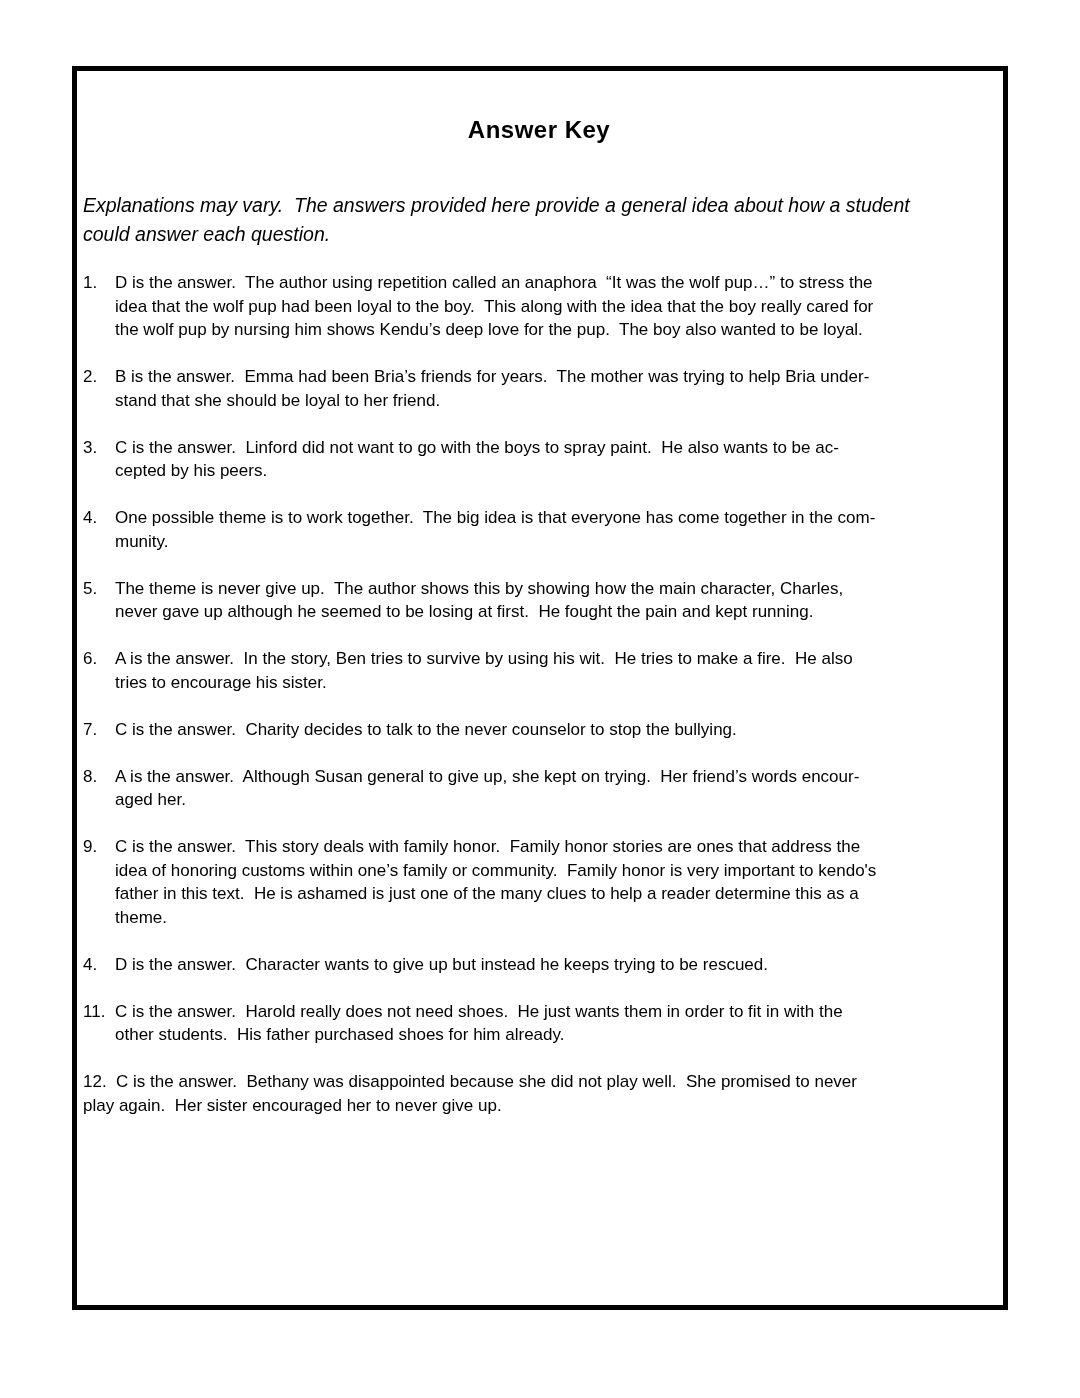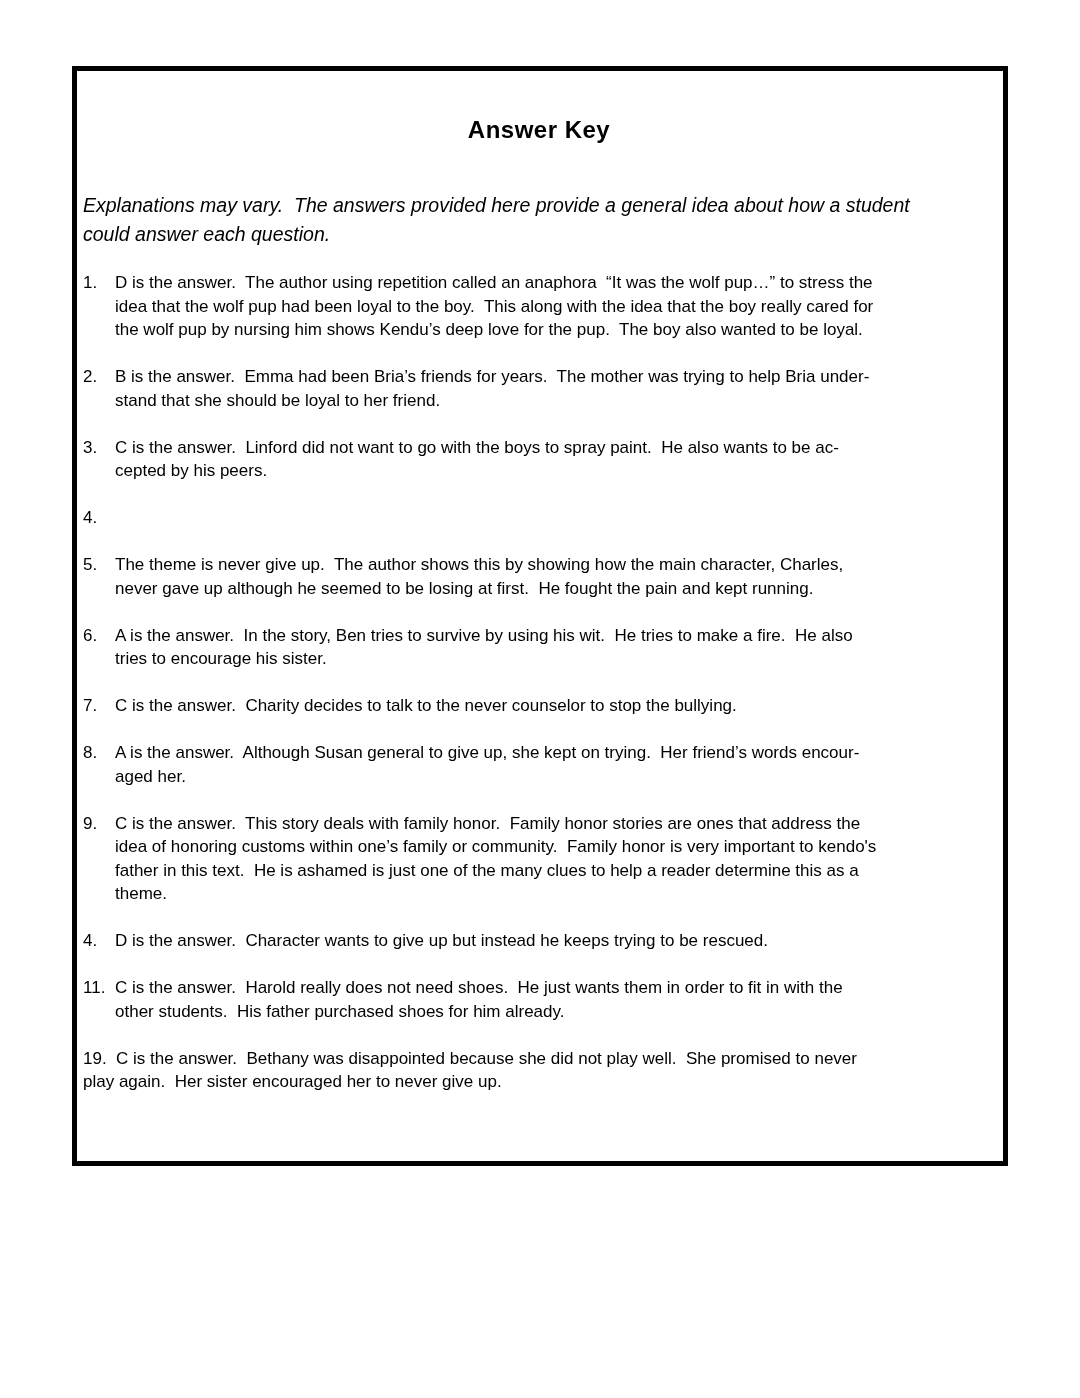--- a/index.html
+++ b/index.html
@@ -13,21 +13,21 @@
     height: 1398px;
     background: #ffffff;
     font-family: "Liberation Sans", sans-serif;
     color: #000000;
   }
   .frame {
     position: absolute;
     left: 72px;
     top: 66px;
     width: 936px;
-    height: 1100px;
+    height: 1244px;
     border: 5px solid #000000;
     box-sizing: border-box;
     padding: 44px 8px 0 6px;
   }
   .title {
     margin: 0;
     text-align: center;
     font-size: 24px;
     line-height: 30px;
     font-weight: bold;
@@ -86,20 +86,22 @@
         <div class="text">B is the answer.  Emma had been Bria’s friends for years.  The mother was trying to help Bria under-
 stand that she should be loyal to her friend.</div>
       </div>
       <div class="item">
         <span class="num">3.</span>
         <div class="text">C is the answer.  Linford did not want to go with the boys to spray paint.  He also wants to be ac-
 cepted by his peers.</div>
       </div>
       <div class="item">
         <span class="num">4.</span>
+        <div class="text">One possible theme is to work together.  The big idea is that everyone has come together in the com-
+munity.</div>
       </div>
       <div class="item">
         <span class="num">5.</span>
         <div class="text">The theme is never give up.  The author shows this by showing how the main character, Charles,
 never gave up although he seemed to be losing at first.  He fought the pain and kept running.</div>
       </div>
       <div class="item">
         <span class="num">6.</span>
         <div class="text">A is the answer.  In the story, Ben tries to survive by using his wit.  He tries to make a fire.  He also
 tries to encourage his sister.</div>
@@ -123,18 +125,18 @@
       <div class="item">
         <span class="num">4.</span>
         <div class="text">D is the answer.  Character wants to give up but instead he keeps trying to be rescued.</div>
       </div>
       <div class="item">
         <span class="num">11.</span>
         <div class="text">C is the answer.  Harold really does not need shoes.  He just wants them in order to fit in with the
 other students.  His father purchased shoes for him already.</div>
       </div>
       <div class="item flat">
-        <span class="num">19.</span><span class="text">  C is the answer.  Bethany was disappointed because she did not play well.  She promised to never
+        <span class="num">12.</span><span class="text">  C is the answer.  Bethany was disappointed because she did not play well.  She promised to never
 play again.  Her sister encouraged her to never give up.</span>
       </div>
     </div>
   </div>
 </div>
 
 </body></html>

